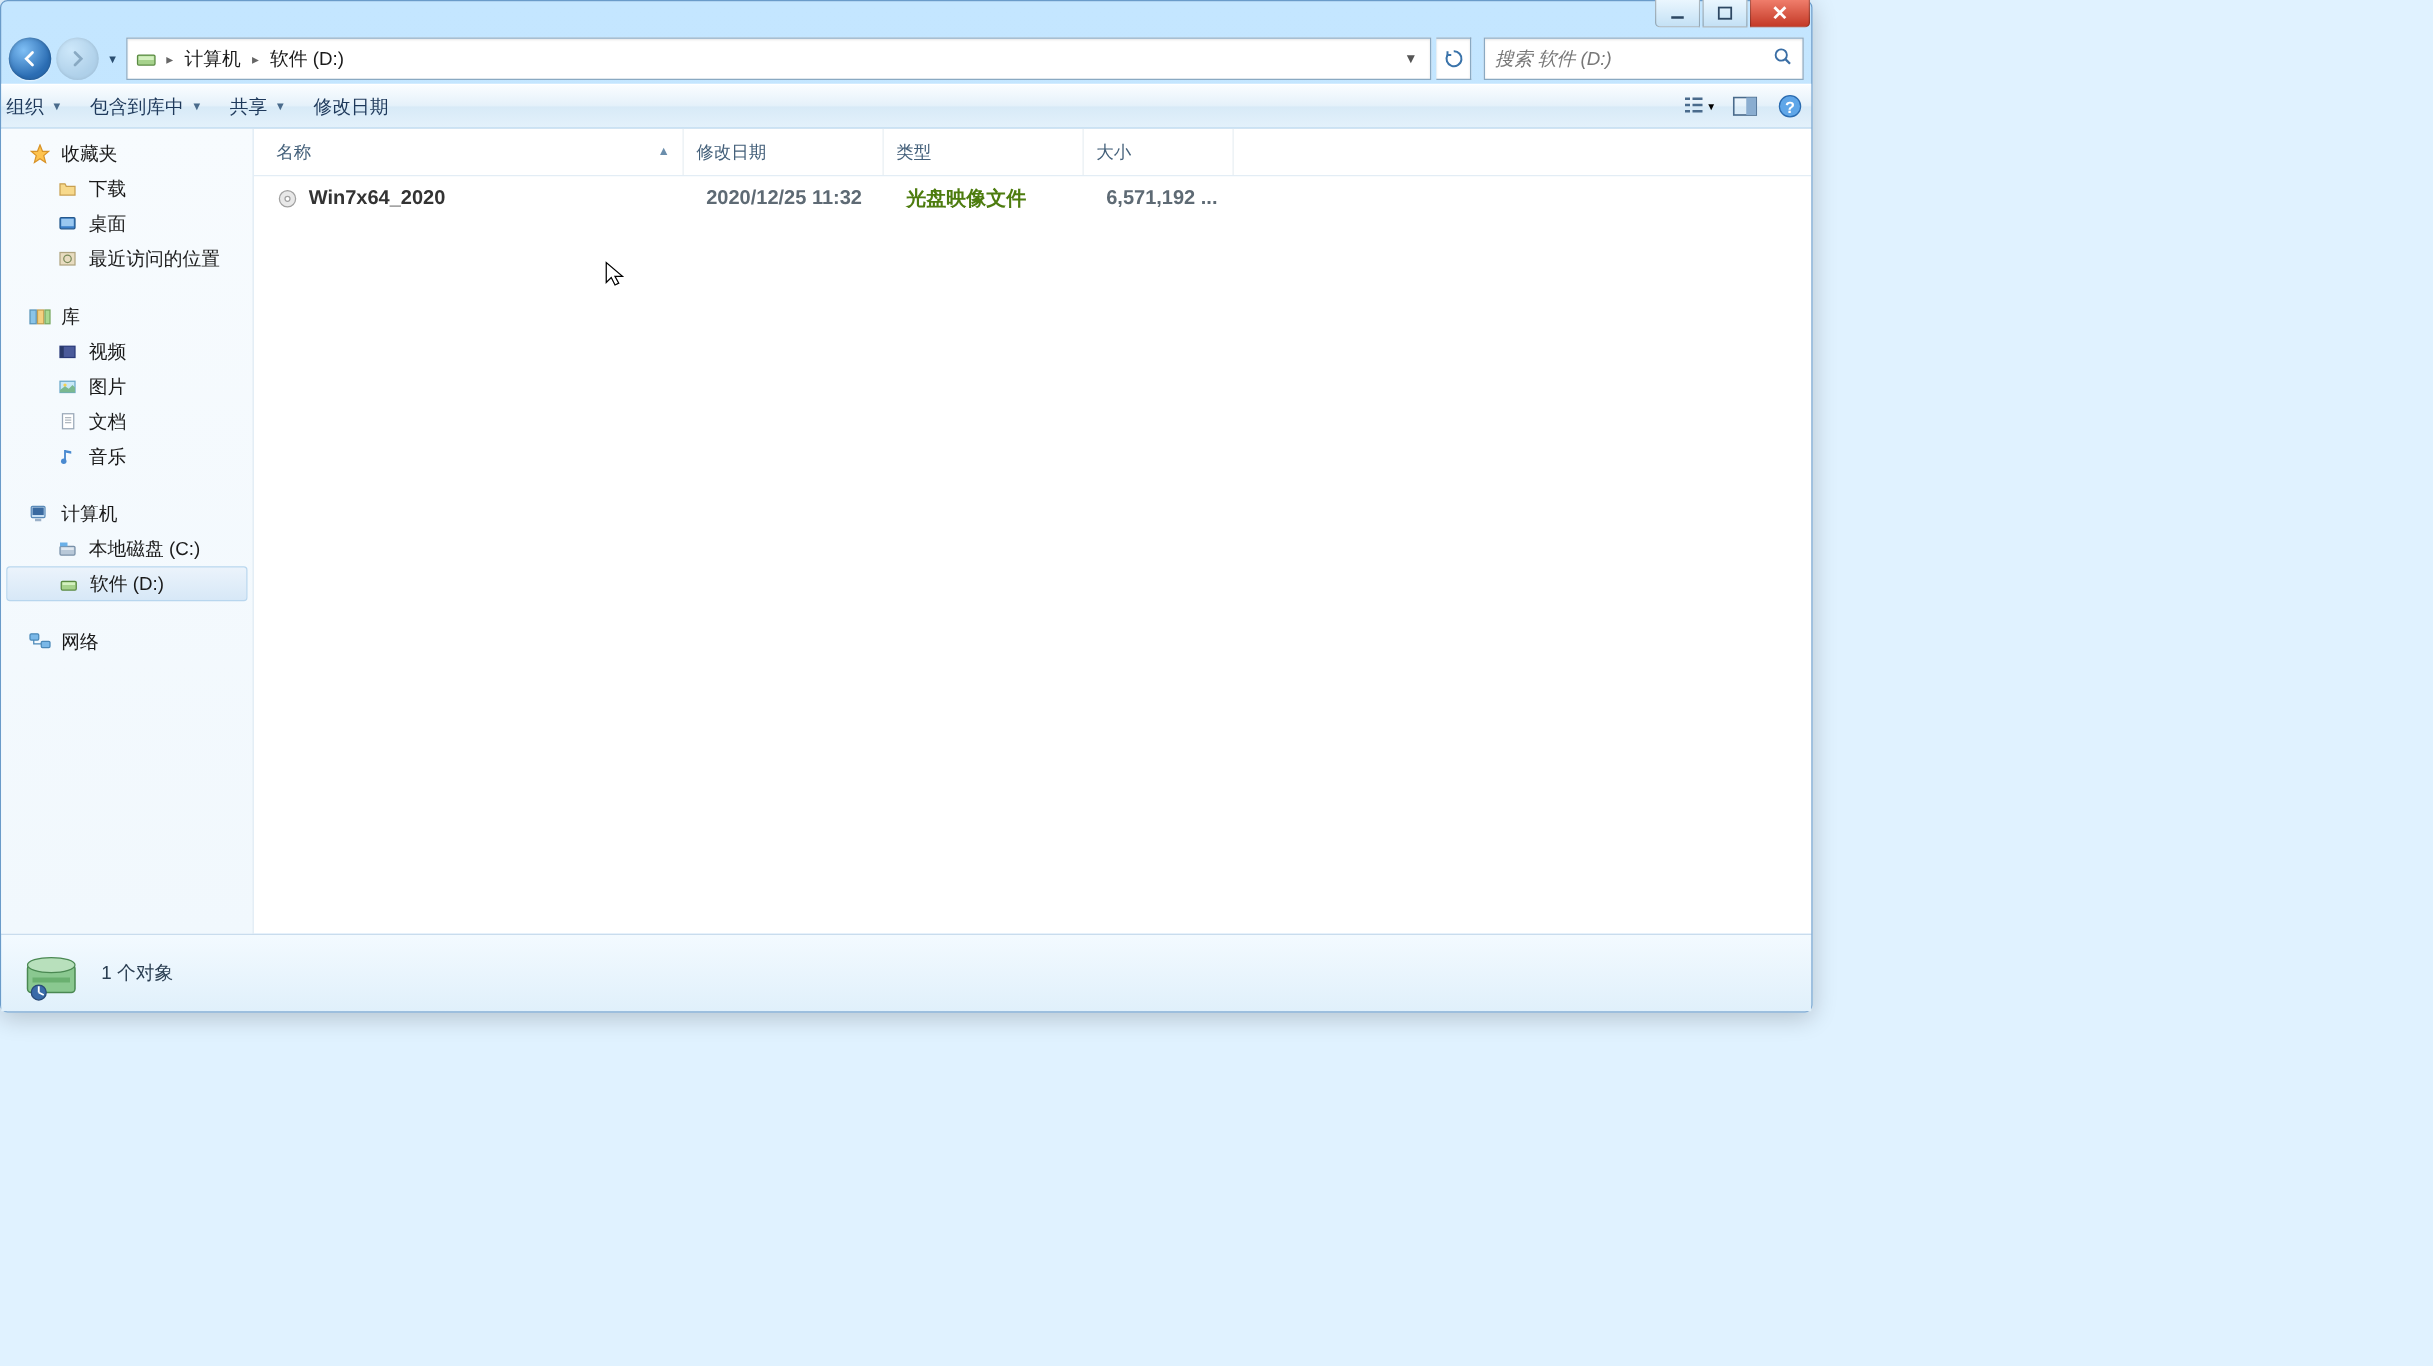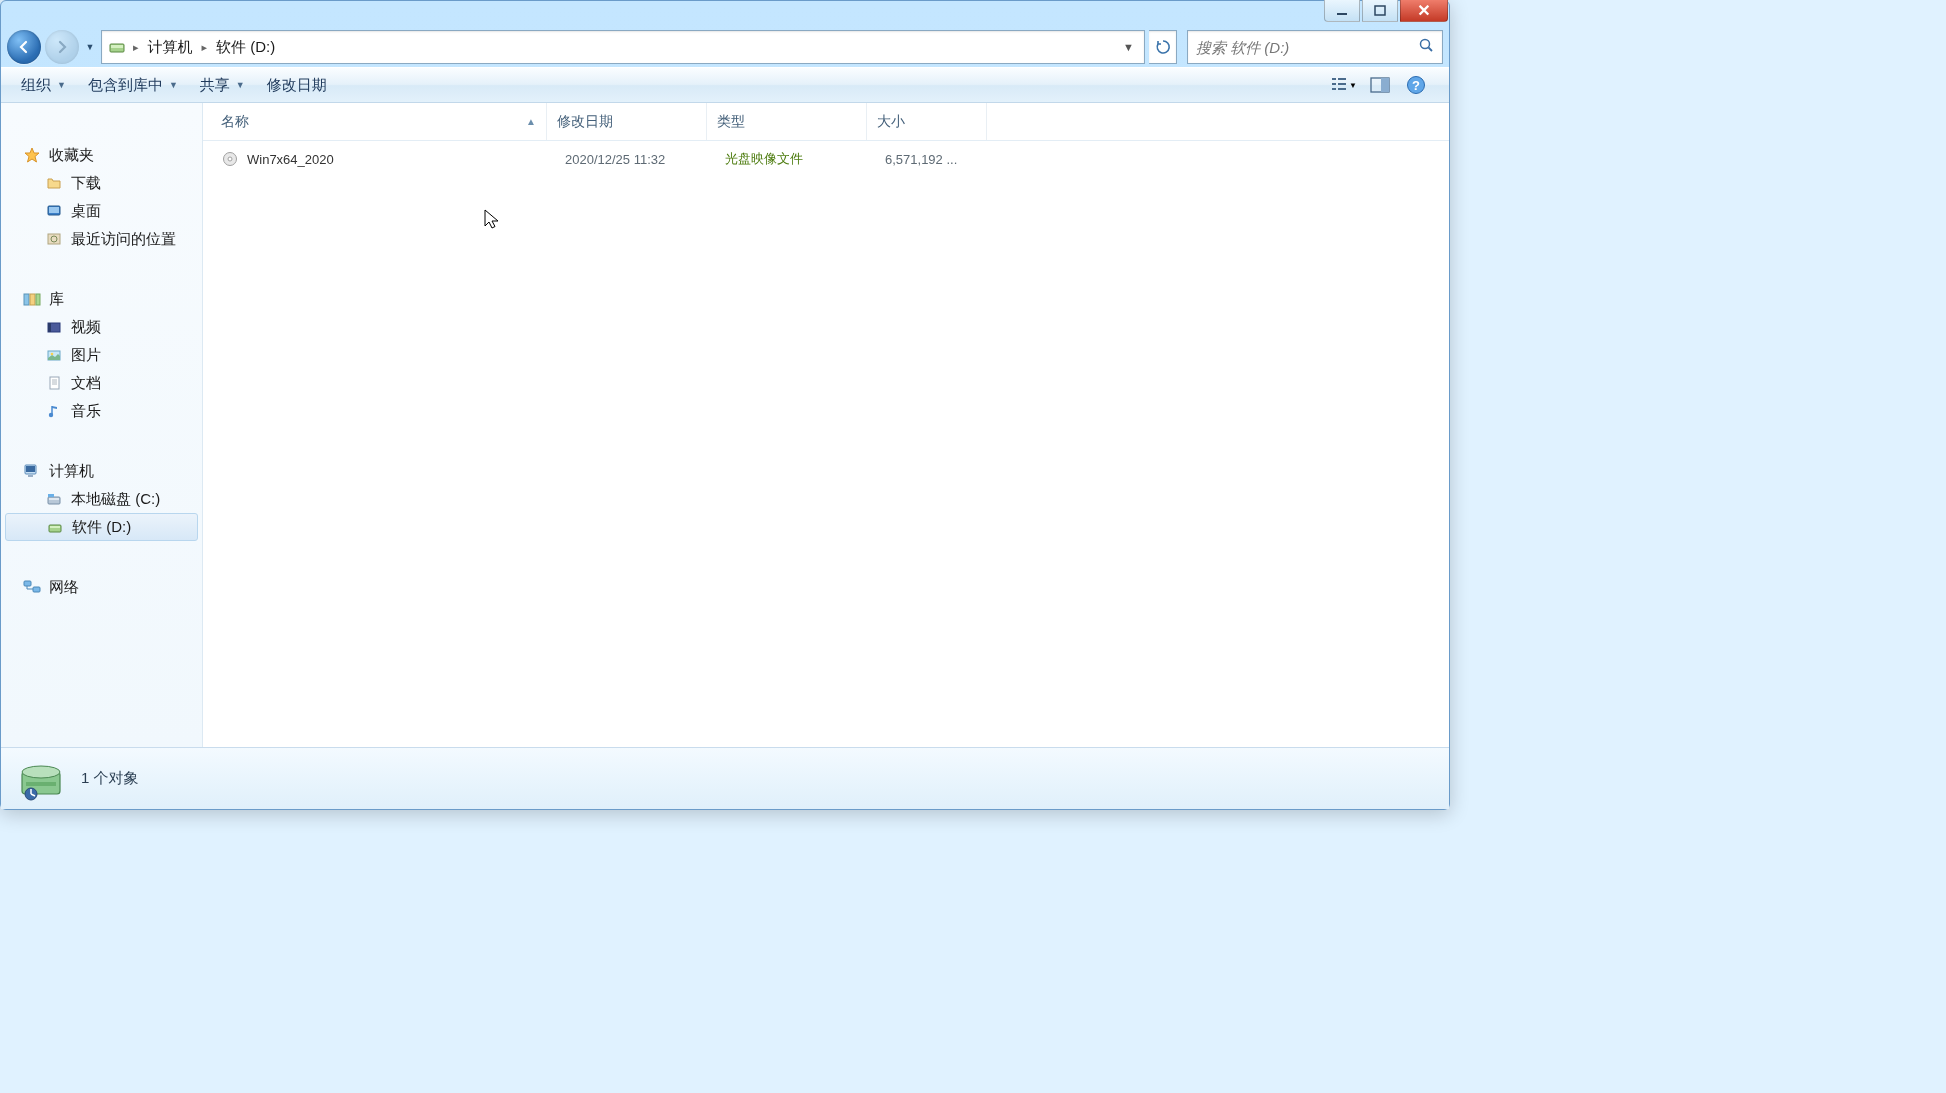--- a/index.html
+++ b/index.html
@@ -91,21 +91,21 @@
     .search-box input { border:none; outline:none; flex:1; font-size:15px; color:#333; font-style:italic; background:transparent;}
     .search-box input::placeholder { color:#777; font-style:italic;}
     .search-box .sicon { color:#3a6ea5; }
     
     .toolbar {
       height: 36px;
       background: linear-gradient(to bottom,#fafdff,#e5f1fa 48%,#d8eaf7 52%,#e3f1fb);
       border-top:1px solid #fff;
       border-bottom:1px solid #c2d8ea;
       display:flex; align-items:center;
-      padding:0 20px;
+      padding:0 4px;
       gap:22px;
     }
     .tb-item { display:flex; align-items:center; gap:6px; font-size:15px; color:#1e395b; cursor:pointer;}
     .tb-item .drop { font-size:9px; color:#4a6b8c;}
     .tb-right { margin-left:auto; display:flex; align-items:center; gap:10px;}
     .tb-icon-btn { width:26px; height:26px; display:flex;align-items:center;justify-content:center; cursor:pointer;}
     
     .main-area { flex:1; display:flex; background:#fff; overflow:hidden;}
     
     .sidebar {
@@ -117,21 +117,21 @@
     }
     .tree-group { margin-bottom:18px;}
     .tree-item {
       display:flex; align-items:center;
       padding:3px 10px 3px 34px;
       font-size:15px; color:#1a1a1a;
       gap:8px;
       cursor:pointer;
       height:28px;
     }
-    .tree-item.root { padding-left:22px; font-size:15px;margin-top:32px;}
+    .tree-item.root { padding-left:22px; font-size:15px;}
     .tree-item.sub { padding-left:44px;}
     .tree-item.selected {
       background: linear-gradient(to bottom,#ebf3fb,#d7e8f7);
       border:1px solid #b8d6ee;
       border-radius:3px;
       margin:0 4px;
       padding-left:40px;
     }
     .tree-icon { width:18px; height:18px; display:inline-flex;align-items:center;justify-content:center;}
     
@@ -150,24 +150,25 @@
     .col-date { width:160px;}
     .col-type { width:160px;}
     .col-size { width:120px;}
     .col-sort { margin-left:auto; font-size:10px; color:#6b8eac;}
     
     .file-list { flex:1; padding:4px 0;}
     .file-row {
       display:flex;
       align-items:center;
       height:28px;
-      font-size:13px;
+      font-size:16px;
       color:#333;
       padding:0 10px;
       cursor:pointer;
+      font-weight:bold;
     }
     .file-row .cell { padding:0 8px;}
     .cell-name { width:344px; display:flex; align-items:center; gap:8px; padding-left:10px;}
     .cell-date { width:160px; color:#5e6a74;}
     .cell-type { width:160px; color:#4d7c0f;}
     .cell-size { width:120px; color:#5e6a74;}
     
     .file-icon { width:18px; height:18px; display:inline-flex;align-items:center;justify-content:center;}
     
     .cursor {

